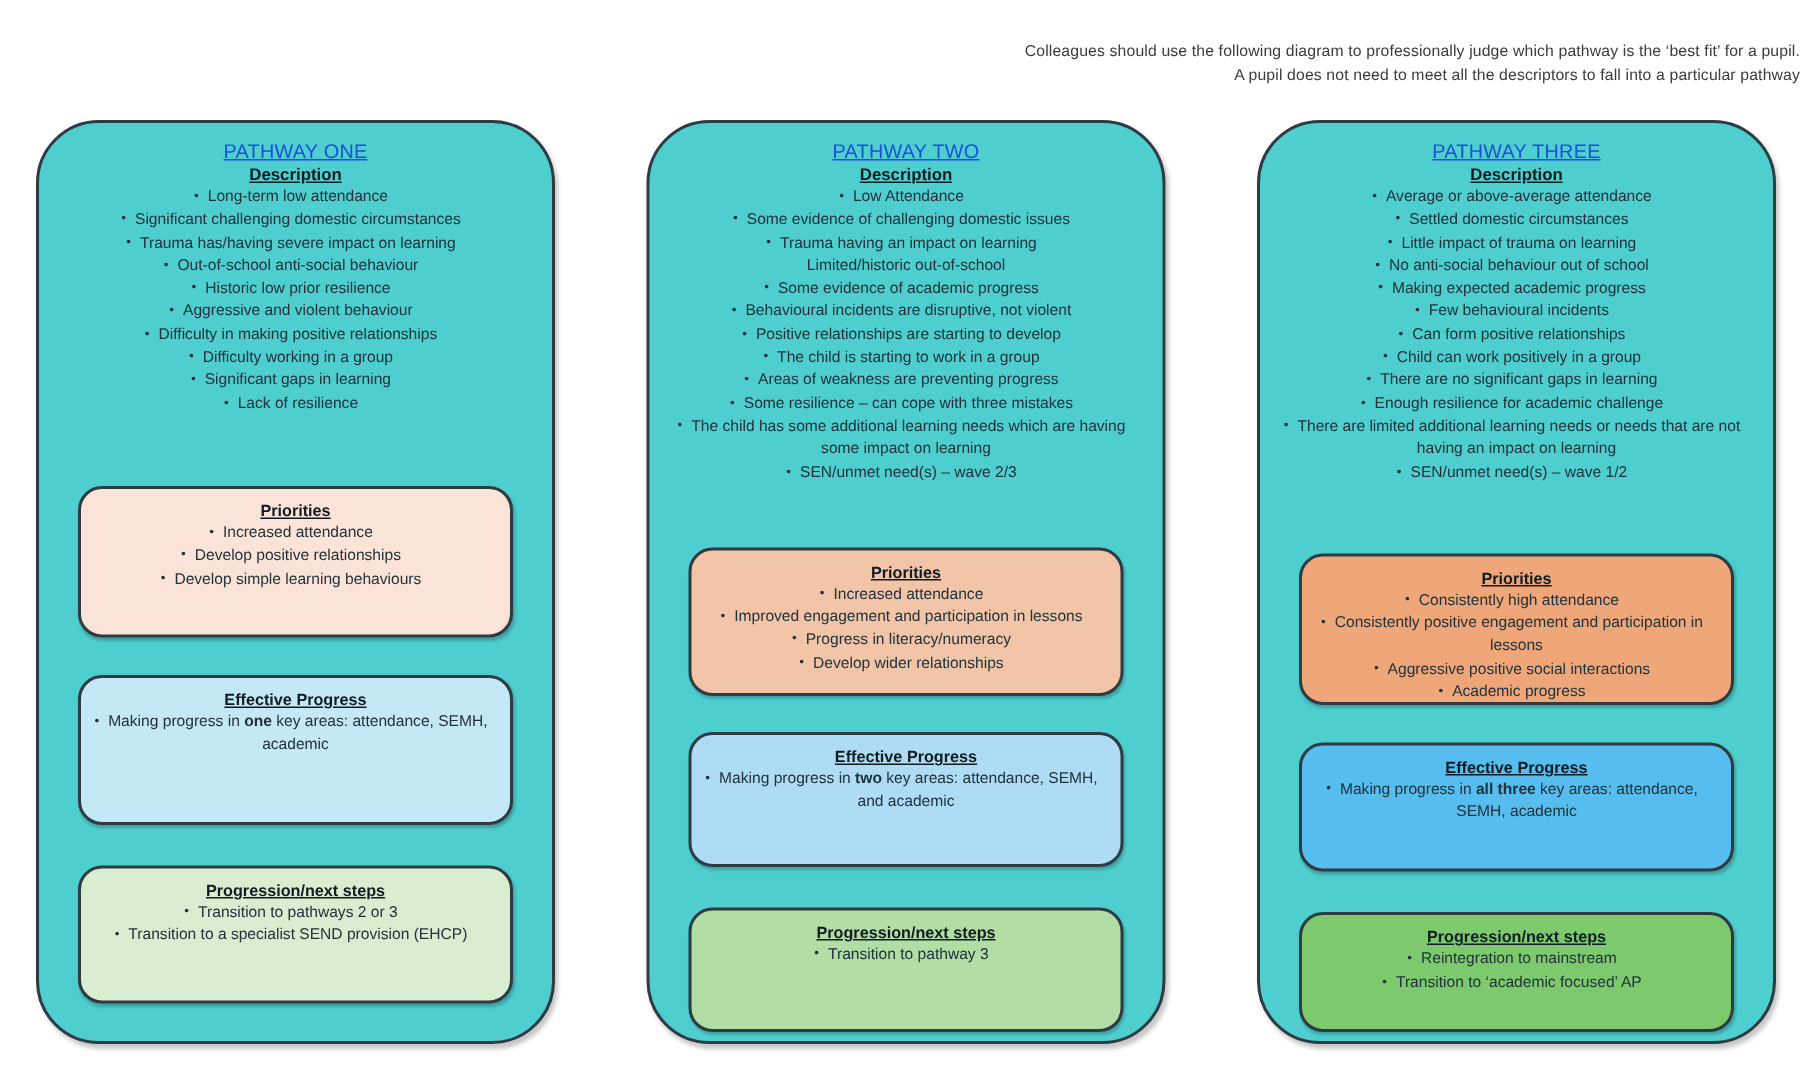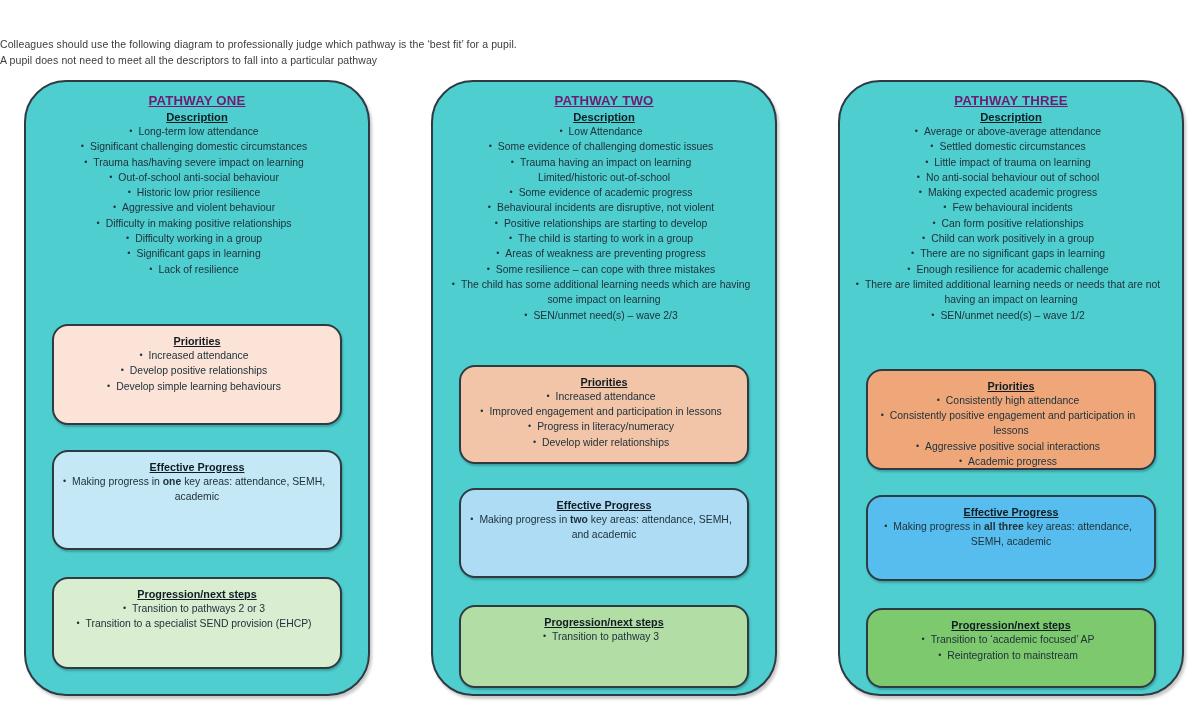--- a/index.html
+++ b/index.html
@@ -5,41 +5,41 @@
   html,body{margin:0;padding:0;}
   body{
     width:1200px;height:726px;background:#ffffff;overflow:hidden;
     font-family:"Liberation Sans","DejaVu Sans",sans-serif;
     color:#1d2b33;
   }
   .page{position:relative;width:1200px;height:726px;}
 
   
   .intro{
-    position:absolute;left:0;top:36px;width:1200px;
-    text-align:left;line-height:1.55;
+    position:absolute;left:0;top:26px;width:1200px;
+    text-align:right;line-height:1.55;
   }
   .intro .ln{font-size:10.5px;color:#3b3b3b;letter-spacing:.1px;}
 
   
   .cols{
     position:absolute;left:24px;top:80px;width:1160px;height:618px;
     display:flex;justify-content:space-between;
   }
   .card{
     width:346px;height:616px;box-sizing:border-box;
     background:#4ECECF;border:2px solid #2f3b42;border-radius:42px;
     box-shadow:2px 3px 3px rgba(0,0,0,.22);
     display:flex;flex-direction:column;align-items:center;
     padding:11px 9px 6px 9px;position:relative;
   }
 
   .card-title{
-    font-size:13.2px;font-weight:bold;text-decoration:underline;
-    letter-spacing:.2px;text-align:center;margin-bottom:3px;color:#701a75;
+    font-size:13.2px;font-weight:normal;text-decoration:underline;
+    letter-spacing:.2px;text-align:center;margin-bottom:3px;color:#1d4ed8;
   }
   .sec-head{
     font-size:11.2px;font-weight:bold;text-decoration:underline;
     text-align:center;margin:0 0 1px 0;color:#101b22;
   }
 
   
   .blist{list-style:none;margin:0;padding:0;width:100%;text-align:center;}
   .blist li{
     font-size:10.4px;line-height:1.47;color:#21323b;
@@ -214,20 +214,20 @@
       <div class="subbox box-progress" style="background: rgb(86, 189, 238);">
         <div class="sub-title">Effective Progress </div>
         <ul class="blist">
             <li class="bul">Making progress in <b>all three</b> key areas: attendance, SEMH, academic</li>
           </ul>
       </div>
 
       <div class="subbox box-next" style="background: rgb(125, 201, 110);">
         <div class="sub-title">Progression/next steps</div>
         <ul class="blist">
+            <li class="bul">Reintegration to mainstream</li>
             <li class="bul">Transition to ‘academic focused’ AP</li>
-            <li class="bul">Reintegration to mainstream</li>
           </ul>
       </div>
     </div>
 
   </div>
 </div>
 
 </body></html>

